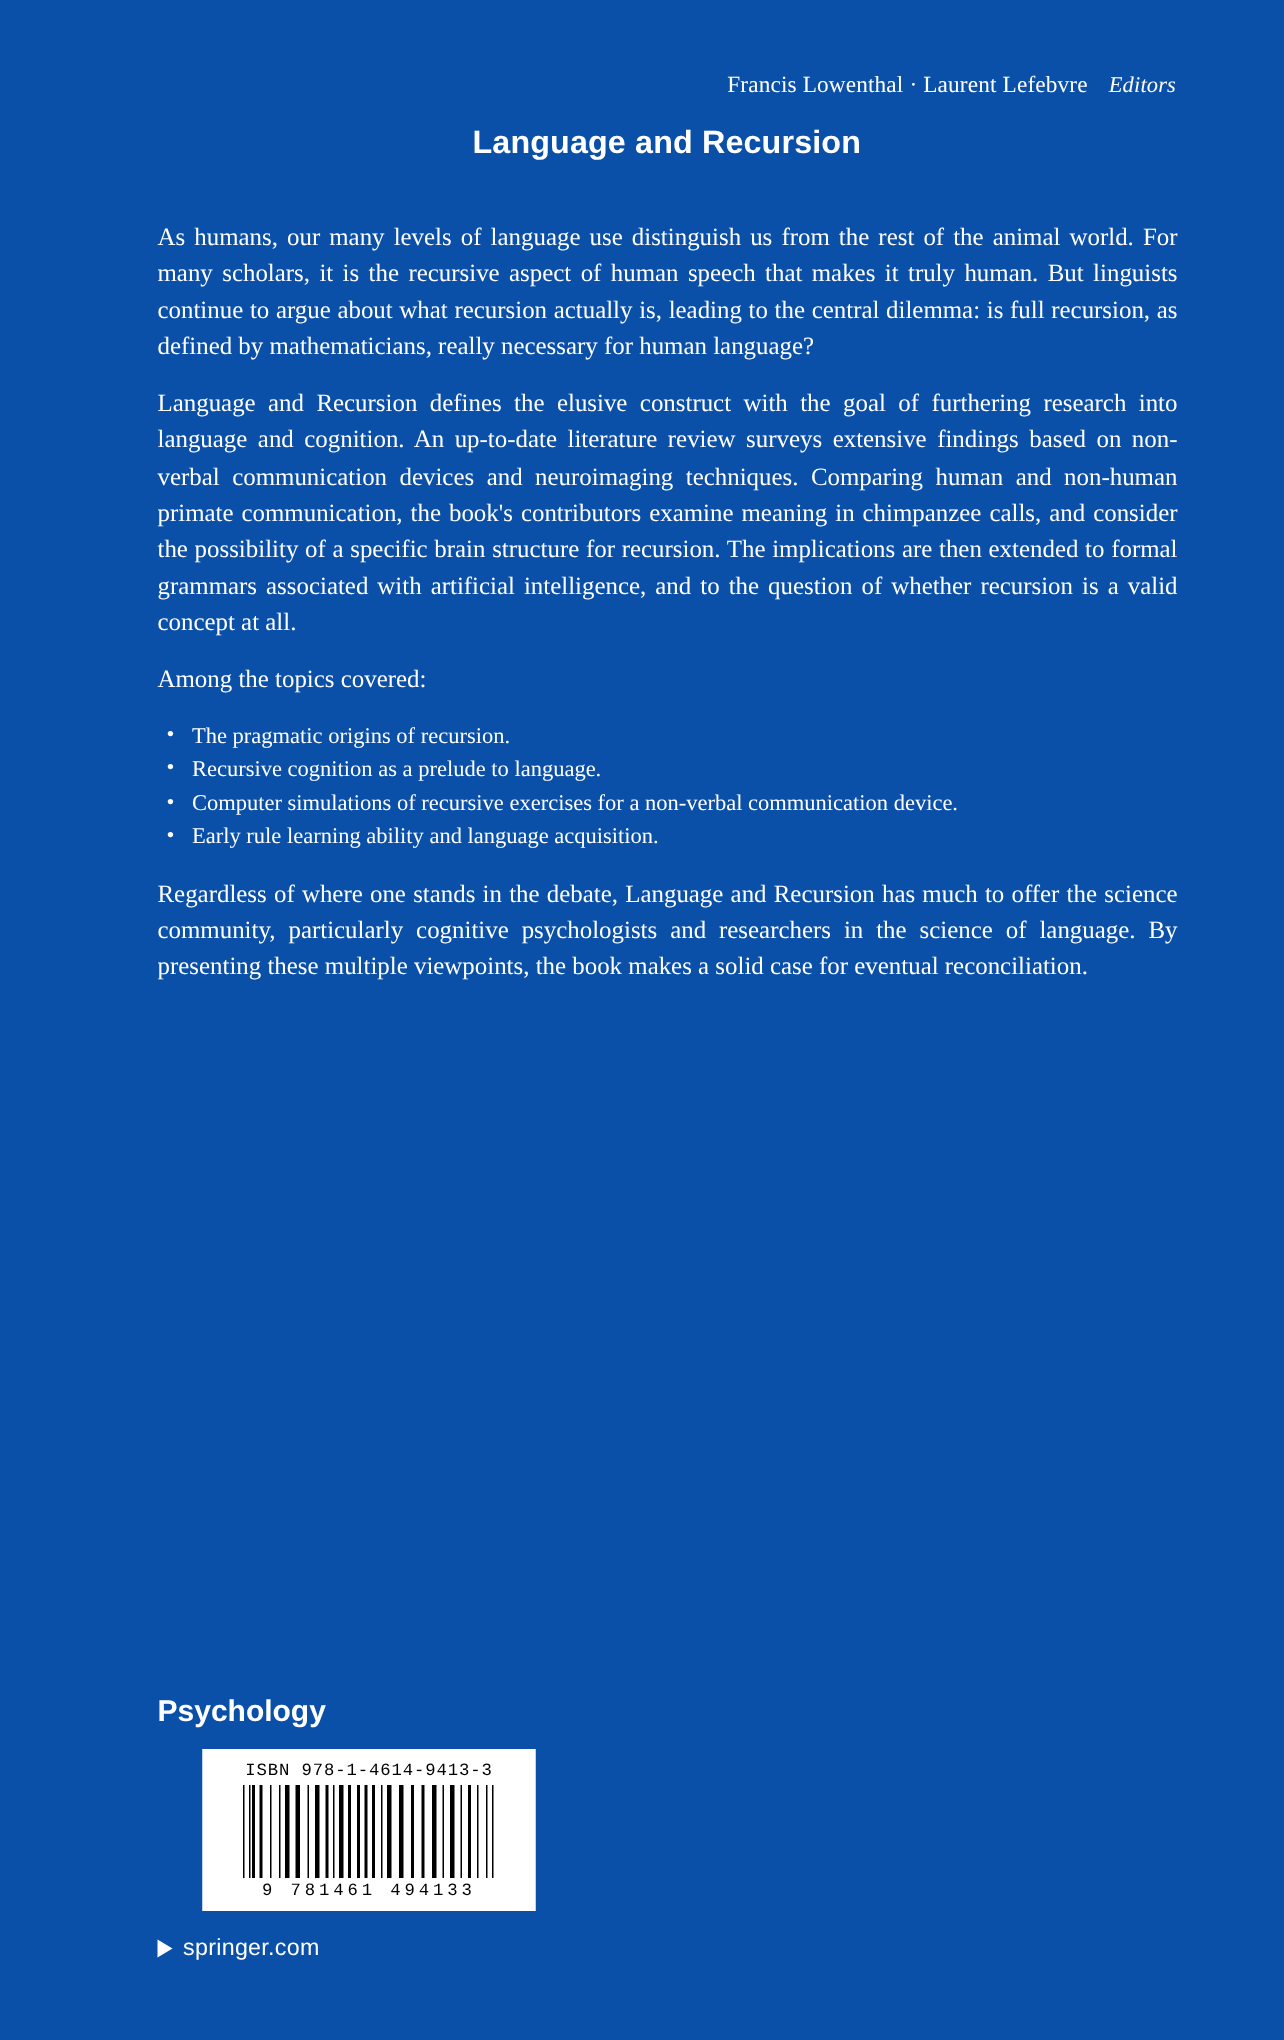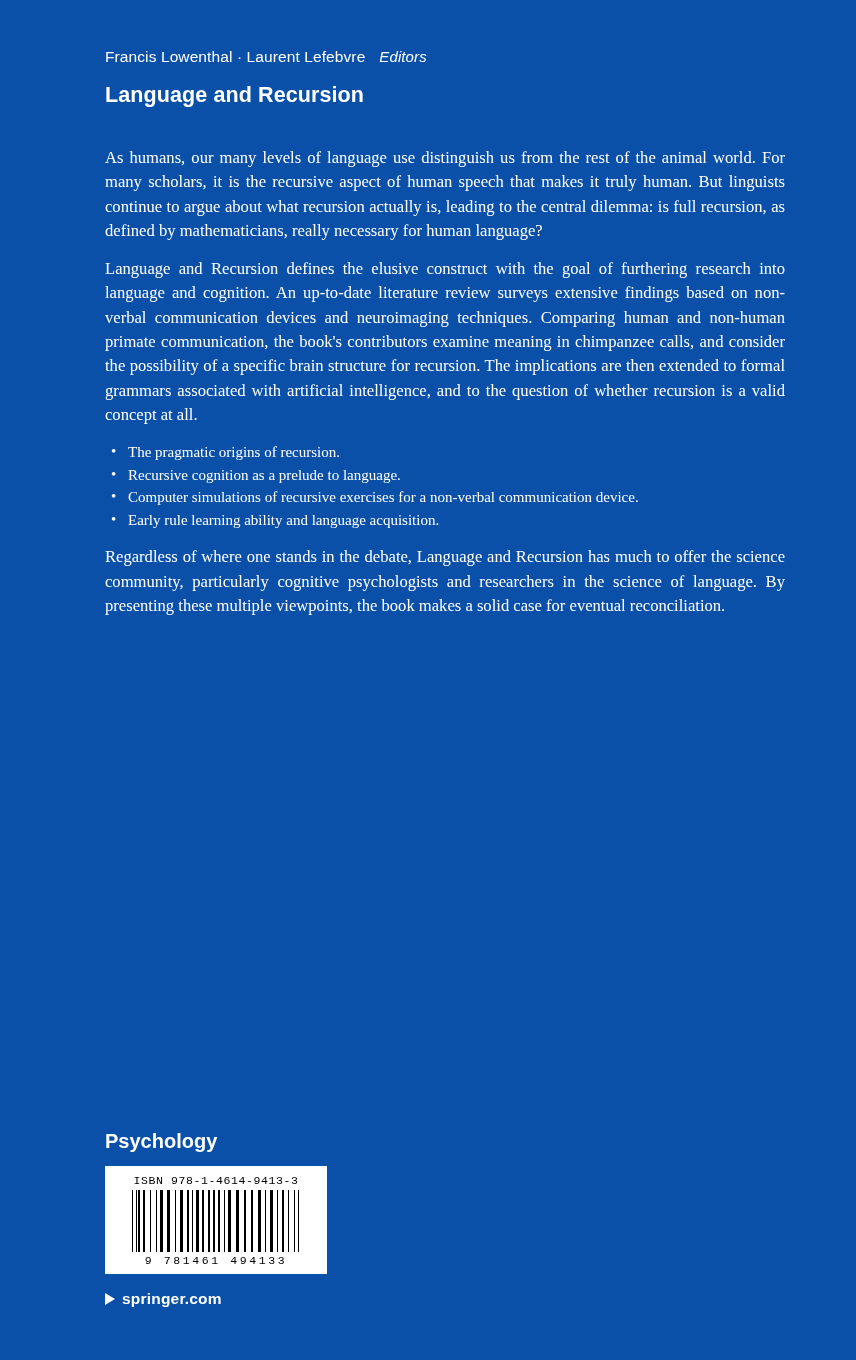--- a/index.html
+++ b/index.html
@@ -15,42 +15,44 @@
     overflow: hidden;
   }
   .page {
     position: relative;
     width: 856px;
     height: 1360px;
     box-sizing: border-box;
     padding: 40px 72px 0 105px;
   }
   .editors-line {
-    font-family: Liberation Sans, sans-serif;
+    font-family: Liberation Serif, serif;
     font-size: 15.5px;
     letter-spacing: 0.1px;
     margin-top: 8px;
     margin-bottom: 0;
     white-space: nowrap;
+    text-align: right;
   }
   .editors-names {
     font-weight: 400;
   }
   .editors-role {
     font-style: italic;
     margin-left: 14px;
     font-size: 15px;
   }
   .book-title {
     font-family: "Liberation Sans", sans-serif;
     font-weight: bold;
     font-size: 21.5px;
     margin-top: 17px;
     margin-bottom: 0;
     letter-spacing: 0.1px;
+    text-align: center;
   }
   .blurb {
     margin-top: 38px;
     width: 680px;
   }
   .blurb p {
     margin: 0 0 14px 0;
     font-size: 16.6px;
     line-height: 1.465;
     text-align: justify;
@@ -97,20 +99,21 @@
     margin: 0 0 13px 0;
   }
   .barcode-box {
     width: 222px;
     height: 108px;
     background: #ffffff;
     border: 1px solid #ffffff;
     box-sizing: border-box;
     padding: 6px 8px 4px 8px;
     position: relative;
+    margin-left: 30px;
   }
   .isbn-text {
     color: #000000;
     font-family: "Liberation Mono", monospace;
     font-size: 11.5px;
     letter-spacing: 0.6px;
     text-align: center;
     margin: 1px 0 3px 0;
   }
   .bars {
@@ -142,40 +145,41 @@
   .springer-arrow {
     width: 0;
     height: 0;
     border-left: 10px solid #ffffff;
     border-top: 6px solid transparent;
     border-bottom: 6px solid transparent;
     margin-right: 7px;
   }
   .springer-text {
     font-family: "Liberation Sans", sans-serif;
-    font-weight: bold;
+    font-weight: normal;
     font-size: 15.5px;
     letter-spacing: 0.2px;
   }
 </style>
 </head>
 <body>
 
 <div class="page">
 
   <div class="editors-line">
     <span class="editors-names">Francis Lowenthal · Laurent Lefebvre</span><span class="editors-role">Editors</span>
   </div>
 
   <div class="book-title">Language and Recursion</div>
 
   <div class="blurb">
     <p>As humans, our many levels of language use distinguish us from the rest of the animal world. For many scholars, it is the recursive aspect of human speech that makes it truly human. But linguists continue to argue about what recursion actually is, leading to the central dilemma: is full recursion, as defined by mathematicians, really necessary for human language?</p>
     <p>Language and Recursion defines the elusive construct with the goal of furthering research into language and cognition. An up-to-date literature review surveys extensive findings based on non-verbal communication devices and neuroimaging techniques. Comparing human and non-human primate communication, the book's contributors examine meaning in chimpanzee calls, and consider the possibility of a specific brain structure for recursion. The implications are then extended to formal grammars associated with artificial intelligence, and to the question of whether recursion is a valid concept at all.</p>
 
+    <p class="topics-intro">Among the topics covered:</p>
     <ul class="topics">
       <li>The pragmatic origins of recursion.</li>
       <li>Recursive cognition as a prelude to language.</li>
       <li>Computer simulations of recursive exercises for a non-verbal communication device.</li>
       <li>Early rule learning ability and language acquisition.</li>
     </ul>
 
     <p class="last-para"> Regardless of where one stands in the debate, Language and Recursion has much to offer the science community, particularly cognitive psychologists and researchers in the science of language. By presenting these multiple viewpoints, the book makes a solid case for eventual reconciliation.</p>
   </div>
 

